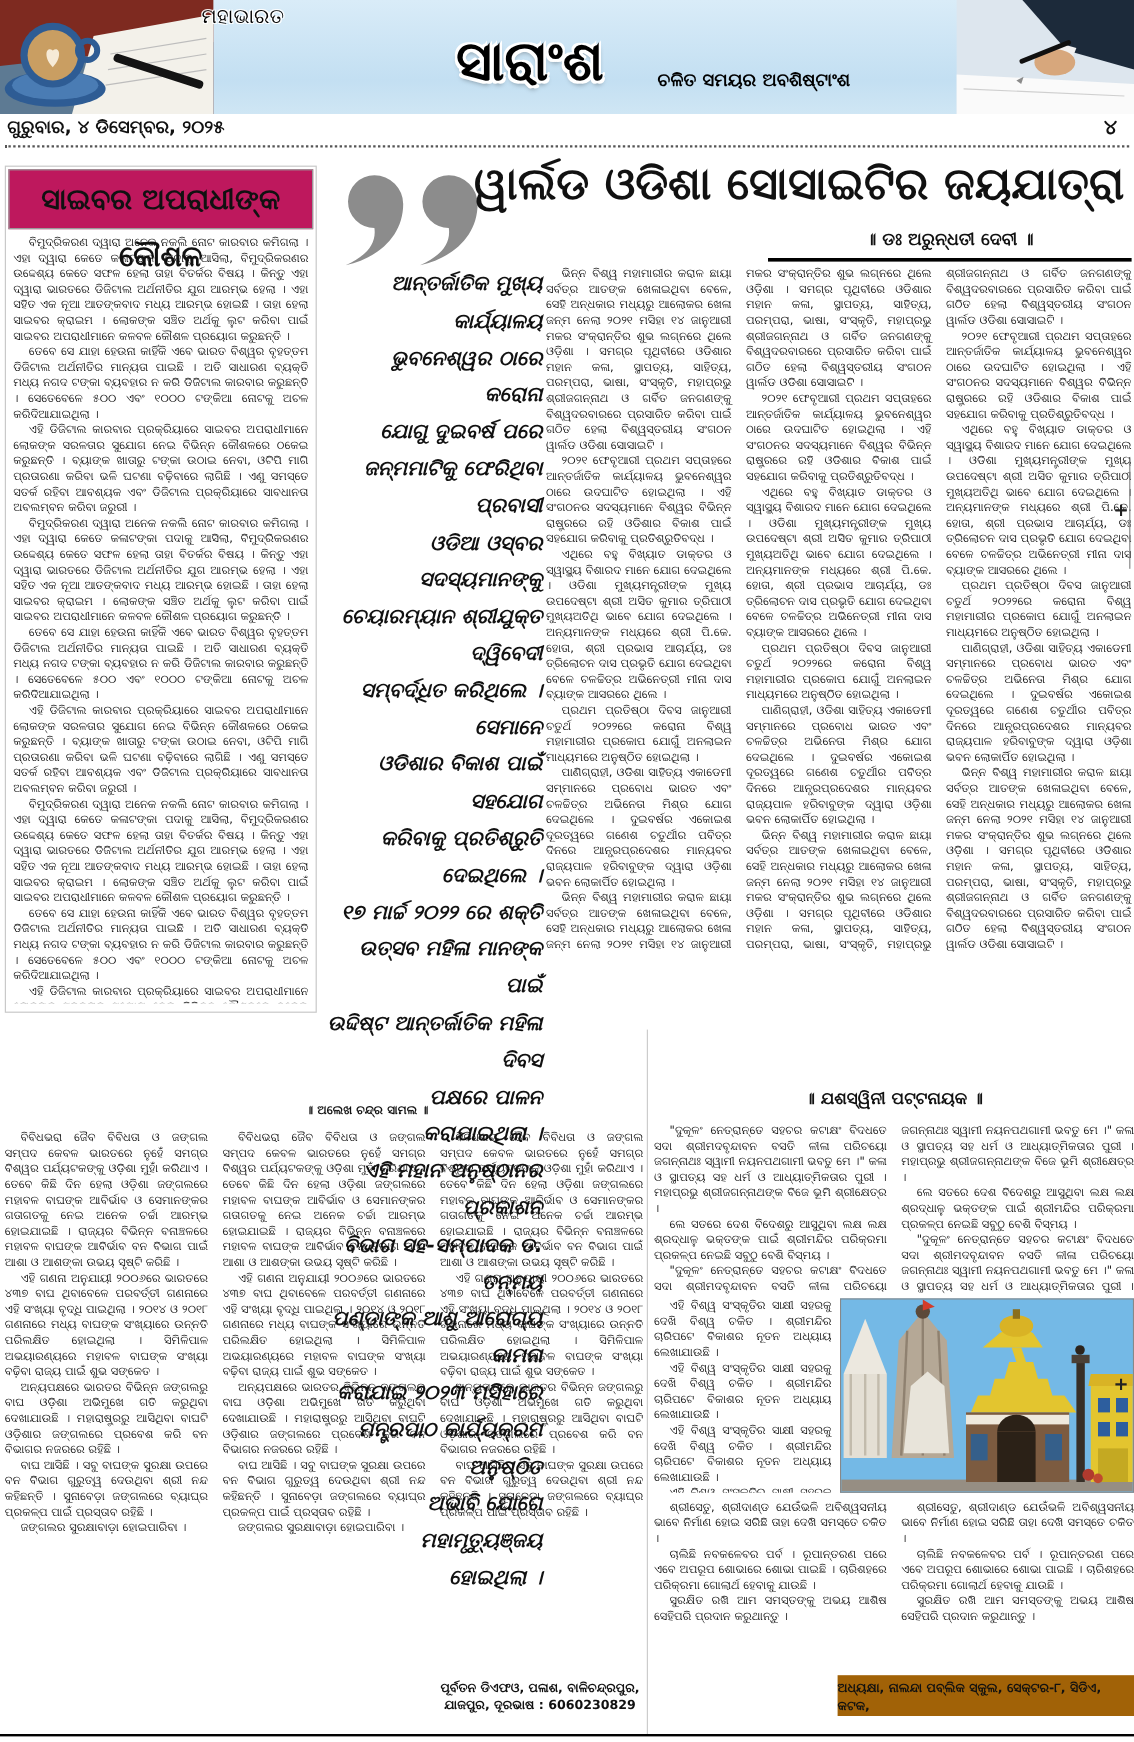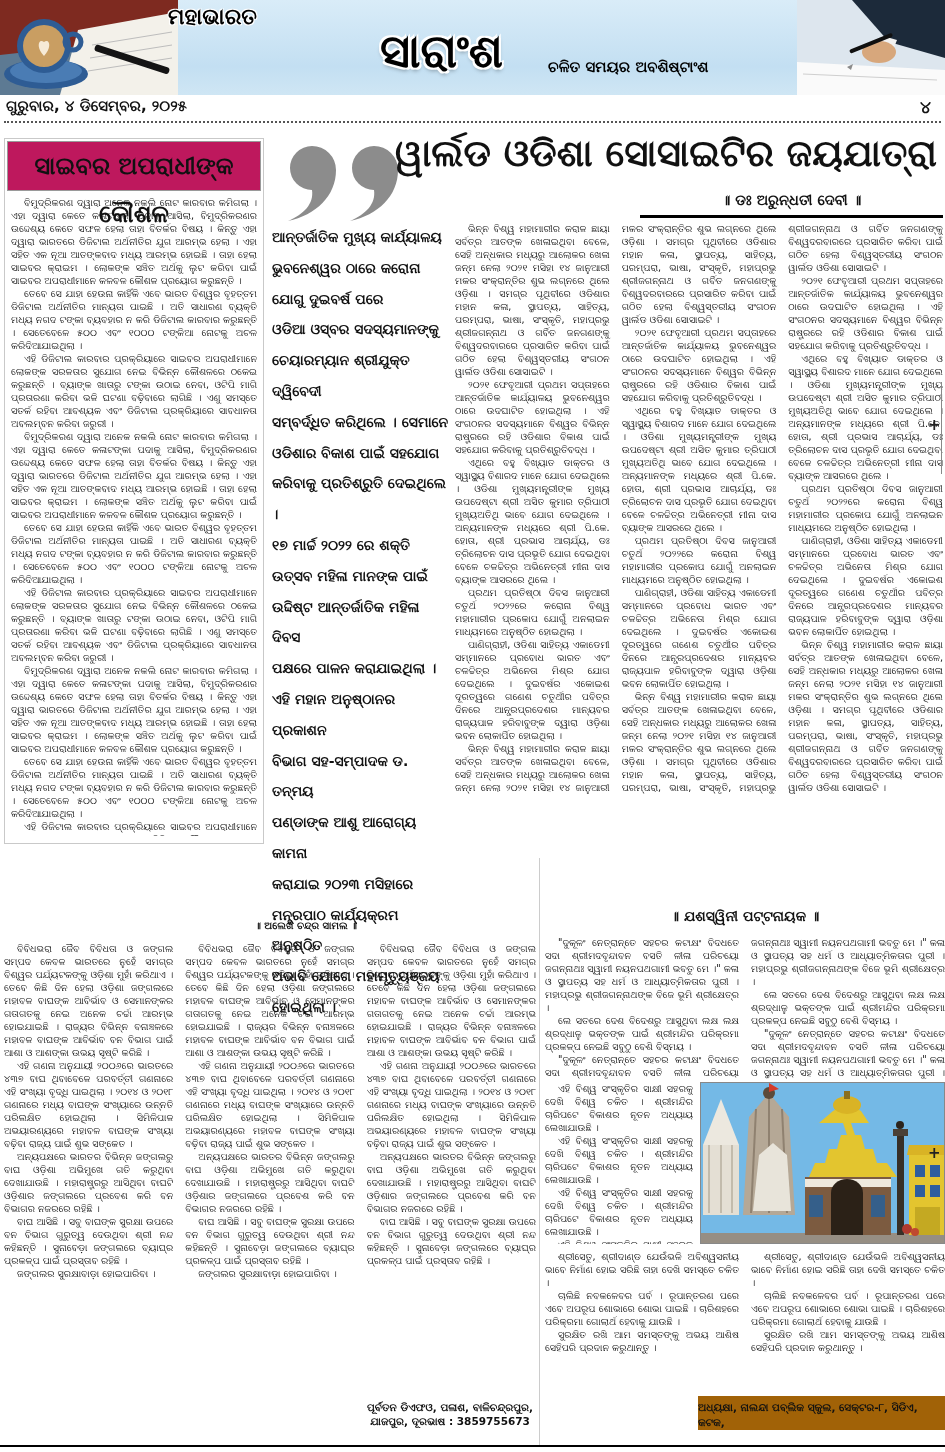--- a/index.html
+++ b/index.html
@@ -3,43 +3,43 @@
 <meta charset="utf-8">
 <style>
   html,body{margin:0;padding:0;background:#e8e8e8;}
   #page{position:relative;width:945px;height:1452px;background:#ffffff;margin:0 auto;
         font-family:"DejaVu Sans",sans-serif;color:#111;overflow:hidden;}
   
   #banner{position:absolute;left:0;top:0;width:945px;height:95px;
           background:linear-gradient(180deg,#d9ecf8 0%,#c3dff2 70%,#cfe6f4 100%);}
   #banner-left{position:absolute;left:0;top:0;width:178px;height:95px;}
   #banner-right{position:absolute;right:0;top:0;width:148px;height:95px;}
-  #logo{position:absolute;left:168px;top:4px;font-size:22px;font-weight:bold;color:#000;
+  #logo{position:absolute;left:168px;top:4px;font-size:17px;font-weight:normal;color:#000;
         text-shadow:-1px -1px 0 #fff,1px -1px 0 #fff,-1px 1px 0 #fff,1px 1px 0 #fff;}
   #main-title{position:absolute;left:380px;top:24px;font-size:46px;font-weight:bold;color:#000;
         text-shadow:-2px -2px 0 #fff,2px -2px 0 #fff,-2px 2px 0 #fff,2px 2px 0 #fff,0 3px 4px rgba(0,0,0,.35);text-align:center;}
   #subtitle{position:absolute;left:548px;top:58px;font-size:15px;font-weight:bold;color:#000;}
   
   #dateline{position:absolute;left:6px;top:97px;width:933px;height:24px;}
   #date-text{position:absolute;left:0;top:0;font-size:15px;font-weight:bold;}
   #page-num{position:absolute;right:8px;top:0;font-size:17px;font-weight:bold;}
   #dotted-rule{position:absolute;left:4px;top:121px;width:937px;border-top:2px dotted #555;}
   
   .bodytext{font-size:9.6px;line-height:13px;text-align:justify;overflow:hidden;}
   .bodytext p{margin:0;text-indent:13px;}
   
   #cyber{position:absolute;left:4px;top:138px;width:260px;height:706px;border:1px solid #c9c9c9;box-sizing:border-box;}
   #cyber-headline{margin:2px;height:48px;line-height:48px;text-align:center;font-size:24px;font-weight:bold;
                   background:#be185d;border:1px solid #9a9a9a;}
   #cyber-body{margin:5px 6px;height:640px;}
   
   #quote{position:absolute;left:272px;top:140px;width:180px;height:706px;}
   #quote-glyph{position:absolute;left:14px;top:4px;}
-  #quote-text{position:absolute;left:0;top:82px;width:180px;font-size:14px;font-weight:bold;
-              text-align:left;}
+  #quote-text{position:absolute;left:0;top:82px;width:180px;font-size:17px;font-weight:bold;font-style:italic;
+              text-align:right;}
   #quote-text p{margin:0;line-height:30.8px;}
   
   #wos-headline{position:absolute;left:395px;top:132px;width:550px;height:62px;
                 font-size:37px;font-weight:bold;}
   #wos-byline{position:absolute;left:640px;top:192px;width:303px;text-align:center;font-size:14.5px;font-weight:bold;}
   #wos-rule{position:absolute;left:640px;top:215px;width:303px;height:3px;background:#000;}
   #wos-body{position:absolute;left:455px;top:222px;width:488px;height:622px;
             column-count:3;column-gap:12px;}
   
   #mahabala-headline{position:absolute;left:0;top:854px;width:535px;height:54px;text-align:center;
@@ -134,20 +134,21 @@
     <div id="quote-glyph">
       <svg width="126" height="78" viewBox="0 0 126 78">
         <path d="M26,2 A22,22 0 1,0 26,46 C28,60 18,70 2,77 C30,71 50,52 50,26 A24,24 0 0,0 26,2 Z" fill="#8c8c8c"></path>
         <path d="M88,2 A22,22 0 1,0 88,46 C90,60 80,70 64,77 C92,71 112,52 112,26 A24,24 0 0,0 88,2 Z" fill="#8c8c8c"></path>
       </svg>
     </div>
     <div id="quote-text">
         <p>ଆନ୍ତର୍ଜାତିକ ମୁଖ୍ୟ କାର୍ଯ୍ୟାଳୟ</p>
         <p>ଭୁବନେଶ୍ୱର ଠାରେ କରୋନା</p>
         <p>ଯୋଗୁ ଦୁଇବର୍ଷ ପରେ</p>
+        <p>ଜନ୍ମମାଟିକୁ ଫେରିଥିବା ପ୍ରବାସୀ</p>
         <p>ଓଡିଆ ଓସ୍ବର ସଦସ୍ୟମାନଙ୍କୁ</p>
         <p>ଚେୟାରମ୍ୟାନ ଶ୍ରୀଯୁକ୍ତ ଦ୍ୱିବେଦୀ</p>
         <p>ସମ୍ବର୍ଦ୍ଧିତ କରିଥିଲେ । ସେମାନେ</p>
         <p>ଓଡିଶାର ବିକାଶ ପାଇଁ ସହଯୋଗ</p>
         <p>କରିବାକୁ ପ୍ରତିଶ୍ରୁତି ଦେଇଥିଲେ ।</p>
         <p>୧୭ ମାର୍ଚ୍ଚ ୨୦୨୨ ରେ ଶକ୍ତି</p>
         <p>ଉତ୍ସବ ମହିଳା ମାନଙ୍କ ପାଇଁ</p>
         <p>ଉଦ୍ଦିଷ୍ଟ ଆନ୍ତର୍ଜାତିକ ମହିଳା ଦିବସ</p>
         <p>ପକ୍ଷରେ ପାଳନ କରାଯାଇଥିଲା ।</p>
         <p>ଏହି ମହାନ ଅନୁଷ୍ଠାନର ପ୍ରକାଶନ</p>
@@ -192,21 +193,21 @@
       <p>ବିବିଧଭରା ଜୈବ ବିବିଧତା ଓ ଜଙ୍ଗଲ ସମ୍ପଦ କେବଳ ଭାରତରେ ନୁହେଁ ସମଗ୍ର ବିଶ୍ୱର ପର୍ଯ୍ୟଟକଙ୍କୁ ଓଡ଼ିଶା ମୁହାଁ କରିଥାଏ । ତେବେ କିଛି ଦିନ ହେଲା ଓଡ଼ିଶା ଜଙ୍ଗଲରେ ମହାବଳ ବାଘଙ୍କ ଆବିର୍ଭାବ ଓ ସେମାନଙ୍କର ଗତାଗତକୁ ନେଇ ଅନେକ ଚର୍ଚ୍ଚା ଆରମ୍ଭ ହୋଇଯାଇଛି । ରାଜ୍ୟର ବିଭିନ୍ନ ବନାଞ୍ଚଳରେ ମହାବଳ ବାଘଙ୍କ ଆବିର୍ଭାବ ବନ ବିଭାଗ ପାଇଁ ଆଶା ଓ ଆଶଙ୍କା ଉଭୟ ସୃଷ୍ଟି କରିଛି ।</p>
       <p>ଏହି ଗଣନା ଅନୁଯାୟୀ ୨୦୦୬ରେ ଭାରତରେ ୪୩୭ ବାଘ ଥିବାବେଳେ ପରବର୍ତ୍ତୀ ଗଣନାରେ ଏହି ସଂଖ୍ୟା ବୃଦ୍ଧି ପାଇଥିଲା । ୨୦୧୪ ଓ ୨୦୧୮ ଗଣନାରେ ମଧ୍ୟ ବାଘଙ୍କ ସଂଖ୍ୟାରେ ଉନ୍ନତି ପରିଲକ୍ଷିତ ହୋଇଥିଲା । ସିମିଳିପାଳ ଅଭୟାରଣ୍ୟରେ ମହାବଳ ବାଘଙ୍କ ସଂଖ୍ୟା ବଢ଼ିବା ରାଜ୍ୟ ପାଇଁ ଶୁଭ ସଙ୍କେତ ।</p>
       <p>ଅନ୍ୟପକ୍ଷରେ ଭାରତର ବିଭିନ୍ନ ଜଙ୍ଗଲରୁ ବାଘ ଓଡ଼ିଶା ଅଭିମୁଖେ ଗତି କରୁଥିବା ଦେଖାଯାଉଛି । ମହାରାଷ୍ଟ୍ରରୁ ଆସିଥିବା ବାଘଟି ଓଡ଼ିଶାର ଜଙ୍ଗଲରେ ପ୍ରବେଶ କରି ବନ ବିଭାଗର ନଜରରେ ରହିଛି ।</p>
       <p>ବାଘ ଆସିଛି । ସବୁ ବାଘଙ୍କ ସୁରକ୍ଷା ଉପରେ ବନ ବିଭାଗ ଗୁରୁତ୍ୱ ଦେଉଥିବା ଶ୍ରୀ ନନ୍ଦ କହିଛନ୍ତି । ସୁନାବେଡ଼ା ଜଙ୍ଗଲରେ ବ୍ୟାଘ୍ର ପ୍ରକଳ୍ପ ପାଇଁ ପ୍ରସ୍ତାବ ରହିଛି ।</p>
       <p>ଜଙ୍ଗଲର ସୁରକ୍ଷାବାଡ଼ା ହୋଇପାରିବା ।</p>
       <p>ବିବିଧଭରା ଜୈବ ବିବିଧତା ଓ ଜଙ୍ଗଲ ସମ୍ପଦ କେବଳ ଭାରତରେ ନୁହେଁ ସମଗ୍ର ବିଶ୍ୱର ପର୍ଯ୍ୟଟକଙ୍କୁ ଓଡ଼ିଶା ମୁହାଁ କରିଥାଏ । ତେବେ କିଛି ଦିନ ହେଲା ଓଡ଼ିଶା ଜଙ୍ଗଲରେ ମହାବଳ ବାଘଙ୍କ ଆବିର୍ଭାବ ଓ ସେମାନଙ୍କର ଗତାଗତକୁ ନେଇ ଅନେକ ଚର୍ଚ୍ଚା ଆରମ୍ଭ ହୋଇଯାଇଛି । ରାଜ୍ୟର ବିଭିନ୍ନ ବନାଞ୍ଚଳରେ ମହାବଳ ବାଘଙ୍କ ଆବିର୍ଭାବ ବନ ବିଭାଗ ପାଇଁ ଆଶା ଓ ଆଶଙ୍କା ଉଭୟ ସୃଷ୍ଟି କରିଛି ।</p>
       <p>ଏହି ଗଣନା ଅନୁଯାୟୀ ୨୦୦୬ରେ ଭାରତରେ ୪୩୭ ବାଘ ଥିବାବେଳେ ପରବର୍ତ୍ତୀ ଗଣନାରେ ଏହି ସଂଖ୍ୟା ବୃଦ୍ଧି ପାଇଥିଲା । ୨୦୧୪ ଓ ୨୦୧୮ ଗଣନାରେ ମଧ୍ୟ ବାଘଙ୍କ ସଂଖ୍ୟାରେ ଉନ୍ନତି ପରିଲକ୍ଷିତ ହୋଇଥିଲା । ସିମିଳିପାଳ ଅଭୟାରଣ୍ୟରେ ମହାବଳ ବାଘଙ୍କ ସଂଖ୍ୟା ବଢ଼ିବା ରାଜ୍ୟ ପାଇଁ ଶୁଭ ସଙ୍କେତ ।</p>
       <p>ଅନ୍ୟପକ୍ଷରେ ଭାରତର ବିଭିନ୍ନ ଜଙ୍ଗଲରୁ ବାଘ ଓଡ଼ିଶା ଅଭିମୁଖେ ଗତି କରୁଥିବା ଦେଖାଯାଉଛି । ମହାରାଷ୍ଟ୍ରରୁ ଆସିଥିବା ବାଘଟି ଓଡ଼ିଶାର ଜଙ୍ଗଲରେ ପ୍ରବେଶ କରି ବନ ବିଭାଗର ନଜରରେ ରହିଛି ।</p>
       <p>ବାଘ ଆସିଛି । ସବୁ ବାଘଙ୍କ ସୁରକ୍ଷା ଉପରେ ବନ ବିଭାଗ ଗୁରୁତ୍ୱ ଦେଉଥିବା ଶ୍ରୀ ନନ୍ଦ କହିଛନ୍ତି । ସୁନାବେଡ଼ା ଜଙ୍ଗଲରେ ବ୍ୟାଘ୍ର ପ୍ରକଳ୍ପ ପାଇଁ ପ୍ରସ୍ତାବ ରହିଛି ।</p>
     </div>
-  <div id="mahabala-footer">ପୂର୍ବତନ ଡିଏଫଓ, ପଳାଶ, ବାଳିଚନ୍ଦ୍ରପୁର, ଯାଜପୁର, ଦୂରଭାଷ : 3859755673</div>
+  <div id="mahabala-footer">ପୂର୍ବତନ ଡିଏଫଓ, ପଳାଶ, ବାଳିଚନ୍ଦ୍ରପୁର, ଯାଜପୁର, ଦୂରଭାଷ : 6060230829</div>
 
   <div id="sk-byline">॥ ଯଶସ୍ୱିନୀ ପଟ୍ଟନାୟକ ॥</div>
   <div id="sk-zoneA" class="bodytext">
       <p>"ଦୁକୂଳଂ ନେତ୍ରାନ୍ତେ ସହଚର କଟାକ୍ଷଂ ବିଦଧତେ ସଦା ଶ୍ରୀମଦବୃନ୍ଦାବନ ବସତି ଳୀଳା ପରିଚୟୋ ଜଗନ୍ନାଥଃ ସ୍ୱାମୀ ନୟନପଥଗାମୀ ଭବତୁ ମେ ।" କଳା ଓ ସ୍ଥାପତ୍ୟ ସହ ଧର୍ମ ଓ ଆଧ୍ୟାତ୍ମିକତାର ପୁରୀ । ମହାପ୍ରଭୁ ଶ୍ରୀଜଗନ୍ନାଥଙ୍କ ବିଜେ ଭୂମି ଶ୍ରୀକ୍ଷେତ୍ର ।</p>
       <p>ଲେ ସତରେ ଦେଶ ବିଦେଶରୁ ଆସୁଥିବା ଲକ୍ଷ ଲକ୍ଷ ଶ୍ରଦ୍ଧାଳୁ ଭକ୍ତଙ୍କ ପାଇଁ ଶ୍ରୀମନ୍ଦିର ପରିକ୍ରମା ପ୍ରକଳ୍ପ ନେଇଛି ସବୁଠୁ ବେଶି ବିସ୍ମୟ ।</p>
       <p>"ଦୁକୂଳଂ ନେତ୍ରାନ୍ତେ ସହଚର କଟାକ୍ଷଂ ବିଦଧତେ ସଦା ଶ୍ରୀମଦବୃନ୍ଦାବନ ବସତି ଳୀଳା ପରିଚୟୋ ଜଗନ୍ନାଥଃ ସ୍ୱାମୀ ନୟନପଥଗାମୀ ଭବତୁ ମେ ।" କଳା ଓ ସ୍ଥାପତ୍ୟ ସହ ଧର୍ମ ଓ ଆଧ୍ୟାତ୍ମିକତାର ପୁରୀ । ମହାପ୍ରଭୁ ଶ୍ରୀଜଗନ୍ନାଥଙ୍କ ବିଜେ ଭୂମି ଶ୍ରୀକ୍ଷେତ୍ର ।</p>
       <p>ଲେ ସତରେ ଦେଶ ବିଦେଶରୁ ଆସୁଥିବା ଲକ୍ଷ ଲକ୍ଷ ଶ୍ରଦ୍ଧାଳୁ ଭକ୍ତଙ୍କ ପାଇଁ ଶ୍ରୀମନ୍ଦିର ପରିକ୍ରମା ପ୍ରକଳ୍ପ ନେଇଛି ସବୁଠୁ ବେଶି ବିସ୍ମୟ ।</p>
       <p>"ଦୁକୂଳଂ ନେତ୍ରାନ୍ତେ ସହଚର କଟାକ୍ଷଂ ବିଦଧତେ ସଦା ଶ୍ରୀମଦବୃନ୍ଦାବନ ବସତି ଳୀଳା ପରିଚୟୋ ଜଗନ୍ନାଥଃ ସ୍ୱାମୀ ନୟନପଥଗାମୀ ଭବତୁ ମେ ।" କଳା ଓ ସ୍ଥାପତ୍ୟ ସହ ଧର୍ମ ଓ ଆଧ୍ୟାତ୍ମିକତାର ପୁରୀ । ମହାପ୍ରଭୁ ଶ୍ରୀଜଗନ୍ନାଥଙ୍କ ବିଜେ ଭୂମି ଶ୍ରୀକ୍ଷେତ୍ର ।</p>
     </div>
   <div id="sk-zoneB" class="bodytext">

